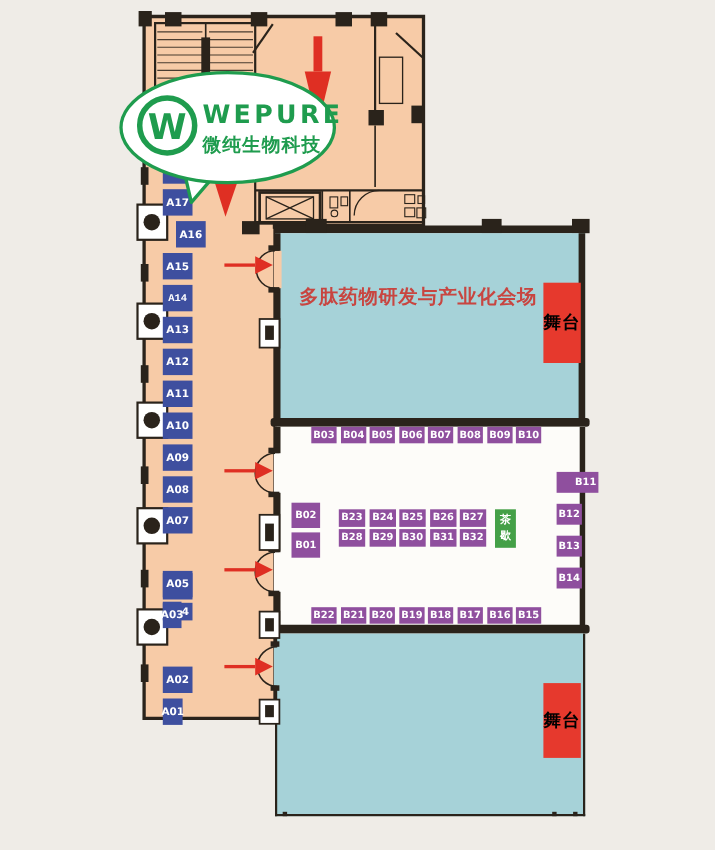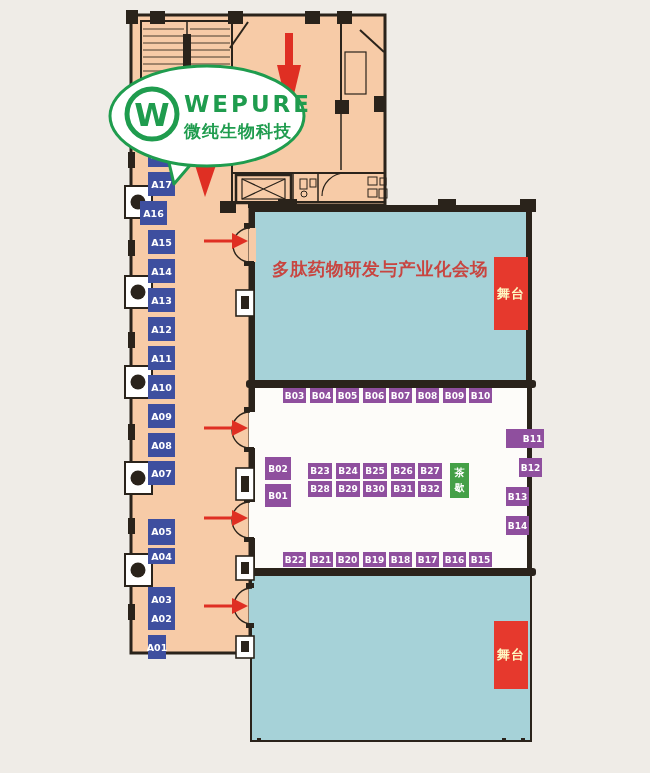--- a/index.html
+++ b/index.html
@@ -13,21 +13,21 @@
   .wall-block{background:var(--wall);}
   .teal-top{left:250px;top:212px;width:282px;height:169px;background:var(--teal);border-left:5px solid var(--wall);border-right:6px solid var(--wall);}
   .divider{left:246px;width:290px;height:8px;background:var(--wall);border-radius:3px;}
   .divider-1{top:380px;}
   .divider-2{top:568px;}
   .white-zone{left:250px;top:388px;width:282px;height:181px;background:var(--white-zone);border-left:5px solid var(--wall);border-right:5px solid var(--wall);}
   .teal-bottom{left:250px;top:576px;width:282px;height:166px;background:var(--teal);border-left:2px solid var(--wall);border-right:2px solid var(--wall);border-bottom:2px solid var(--wall);}
   .hall-title{color:var(--title-red);font-size:17.5px;font-weight:bold;letter-spacing:0.5px;white-space:nowrap;}
   .title-top{left:272px;top:257px;}
   .title-bottom{left:272px;top:619px;}
-  .stage{background:var(--stage-red);color:#fef9c3;font-size:13px;font-weight:bold;display:flex;align-items:center;justify-content:center;letter-spacing:1px;white-space:nowrap;}
+  .stage{background:var(--stage-red);color:#000000;font-size:16px;font-weight:bold;display:flex;align-items:center;justify-content:center;letter-spacing:1px;white-space:nowrap;}
   .stage-top{left:494px;top:257px;width:34px;height:73px;}
   .stage-bottom{left:494px;top:621px;width:34px;height:68px;}
   .tea{left:450px;top:463px;width:19px;height:35px;background:var(--tea-green);color:#fff;font-size:10px;font-weight:bold;text-align:center;line-height:1.5;word-break:break-all;padding-top:2px;}
   #booth-layer{position:absolute;left:0;top:0;width:650px;height:773px;z-index:20;}
   .booth{position:absolute;display:flex;align-items:center;justify-content:center;color:#fff;font-weight:bold;}
   .booth-a{background:var(--booth-a);font-size:9.5px;}
   .booth-b{background:var(--booth-b);font-size:9px;}
   #overlay-svg{z-index:30;}
   #logo-svg{z-index:40;}
 </style>
@@ -127,34 +127,34 @@
 
     <div class="hall-title title-top">多肽药物研发与产业化会场</div>
     <div class="stage stage-top">舞台</div>
     <div class="stage stage-bottom">舞台</div>
     <div class="tea">茶歇</div>
   </div>
 
   <div id="booth-layer">
       <div class="booth booth-a" style="left: 148px; top: 143px; width: 27px; height: 24px;">A18</div>
       <div class="booth booth-a" style="left: 148px; top: 172px; width: 27px; height: 24px;">A17</div>
-      <div class="booth booth-a" style="left: 140px; top: 201px; width: 27px; height: 24px;">A16</div>
+      <div class="booth booth-a" style="left: 160px; top: 201px; width: 27px; height: 24px;">A16</div>
       <div class="booth booth-a" style="left: 148px; top: 230px; width: 27px; height: 24px;">A15</div>
-      <div class="booth booth-a" style="left: 148px; top: 259px; width: 27px; height: 24px;">A14</div>
+      <div class="booth booth-a" style="left: 148px; top: 259px; width: 27px; height: 24px; font-family: Liberation Mono, monospace;">A14</div>
       <div class="booth booth-a" style="left: 148px; top: 288px; width: 27px; height: 24px;">A13</div>
       <div class="booth booth-a" style="left: 148px; top: 317px; width: 27px; height: 24px;">A12</div>
       <div class="booth booth-a" style="left: 148px; top: 346px; width: 27px; height: 24px;">A11</div>
       <div class="booth booth-a" style="left: 148px; top: 375px; width: 27px; height: 24px;">A10</div>
       <div class="booth booth-a" style="left: 148px; top: 404px; width: 27px; height: 24px;">A09</div>
       <div class="booth booth-a" style="left: 148px; top: 433px; width: 27px; height: 24px;">A08</div>
       <div class="booth booth-a" style="left: 148px; top: 461px; width: 27px; height: 24px;">A07</div>
       <div class="booth booth-a" style="left: 148px; top: 490px; width: 27px; height: 24px; margin-top: 31px;">A06</div>
       <div class="booth booth-a" style="left: 148px; top: 519px; width: 27px; height: 24px;">A05</div>
       <div class="booth booth-a" style="left: 148px; top: 548px; width: 27px; height: 16px;">A04</div>
-      <div class="booth booth-a" style="left: 148px; top: 587px; width: 27px; height: 24px;">A03</div>
+      <div class="booth booth-a" style="left: 148px; top: 547px; width: 17px; height: 24px;">A03</div>
       <div class="booth booth-a" style="left: 148px; top: 606px; width: 27px; height: 24px;">A02</div>
       <div class="booth booth-a" style="left: 148px; top: 635px; width: 18px; height: 24px;">A01</div>
       <div class="booth booth-b" style="left: 283px; top: 388px; width: 23px; height: 15px;">B03</div>
       <div class="booth booth-b" style="left: 310px; top: 388px; width: 23px; height: 15px;">B04</div>
       <div class="booth booth-b" style="left: 336px; top: 388px; width: 23px; height: 15px; text-align: right;">B05</div>
       <div class="booth booth-b" style="left: 363px; top: 388px; width: 23px; height: 15px;">B06</div>
       <div class="booth booth-b" style="left: 389px; top: 388px; width: 23px; height: 15px;">B07</div>
       <div class="booth booth-b" style="left: 416px; top: 388px; width: 23px; height: 15px;">B08</div>
       <div class="booth booth-b" style="left: 443px; top: 388px; width: 23px; height: 15px;">B09</div>
       <div class="booth booth-b" style="left: 469px; top: 388px; width: 23px; height: 15px;">B10</div>
@@ -170,21 +170,21 @@
       <div class="booth booth-b" style="left: 336px; top: 463px; width: 24px; height: 16px;">B24</div>
       <div class="booth booth-b" style="left: 363px; top: 463px; width: 24px; height: 16px;">B25</div>
       <div class="booth booth-b" style="left: 391px; top: 463px; width: 24px; height: 16px;">B26</div>
       <div class="booth booth-b" style="left: 418px; top: 463px; width: 24px; height: 16px;">B27</div>
       <div class="booth booth-b" style="left: 308px; top: 481px; width: 24px; height: 16px;">B28</div>
       <div class="booth booth-b" style="left: 336px; top: 481px; width: 24px; height: 16px;">B29</div>
       <div class="booth booth-b" style="left: 363px; top: 481px; width: 24px; height: 16px;">B30</div>
       <div class="booth booth-b" style="left: 391px; top: 481px; width: 24px; height: 16px;">B31</div>
       <div class="booth booth-b" style="left: 418px; top: 481px; width: 24px; height: 16px;">B32</div>
       <div class="booth booth-b" style="left: 506px; top: 429px; width: 23px; height: 19px; padding-left: 15px;">B11</div>
-      <div class="booth booth-b" style="left: 506px; top: 458px; width: 23px; height: 19px; margin-left: 13px;">B12</div>
+      <div class="booth booth-b" style="left: 506px; top: 458px; width: 23px; height: 19px;">B12</div>
       <div class="booth booth-b" style="left: 506px; top: 487px; width: 23px; height: 19px;">B13</div>
       <div class="booth booth-b" style="left: 506px; top: 516px; width: 23px; height: 19px;">B14</div>
       <div class="booth booth-b" style="left: 265px; top: 457px; width: 26px; height: 23px;">B02</div>
       <div class="booth booth-b" style="left: 265px; top: 484px; width: 26px; height: 23px;">B01</div>
     </div>
 
   <svg id="overlay-svg" width="650" height="773">
 
     <rect x="249" y="228" width="7" height="34" style="fill:var(--floor)"></rect>
     <rect x="249" y="412" width="7" height="36" style="fill:var(--white-zone)"></rect>

